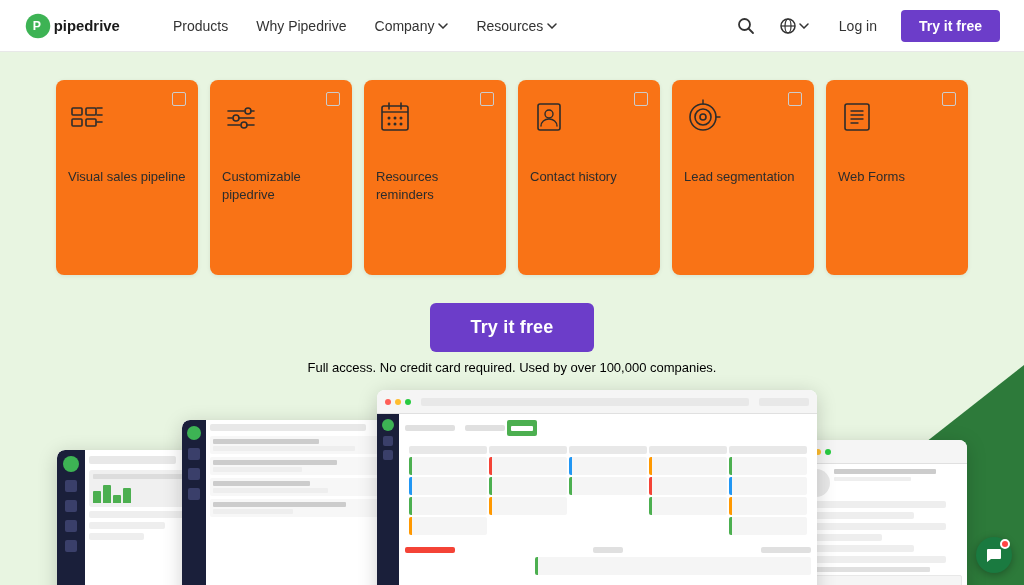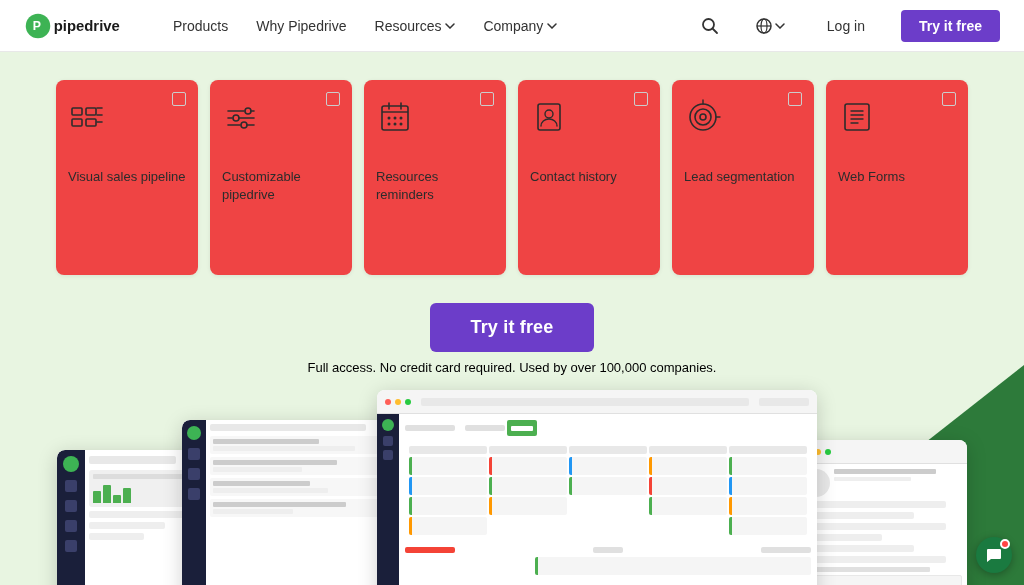--- a/index.html
+++ b/index.html
@@ -10,39 +10,39 @@
       display: flex; align-items: center; padding: 0 24px; height: 52px;
       border-bottom: 1px solid #e8e8e8; background: #fff; position: relative; z-index: 10;
     }
     .nav-logo { display: flex; align-items: center; margin-right: 32px; }
     .nav-logo svg { height: 28px; }
     .nav-links { display: flex; align-items: center; gap: 4px; flex: 1; }
     .nav-link {
       padding: 6px 12px; font-size: 14px; color: #333; cursor: pointer;
       border-radius: 4px; display: flex; align-items: center; gap: 4px;
     }
-    .nav-actions { display: flex; align-items: center; gap: 24px; }
+    .nav-actions { display: flex; align-items: center; gap: 12px; }
     .nav-icon-btn { background: none; border: none; cursor: pointer; padding: 6px; display: flex; align-items: center; color: #333; }
     .nav-globe { display: flex; align-items: center; gap: 2px; cursor: pointer; padding: 6px; font-size: 14px; color: #333; }
     .nav-login { background: none; border: none; cursor: pointer; font-size: 14px; color: #333; padding: 6px 12px; }
     .nav-try-btn {
       background: #6c3dc9; color: #fff; border: none; border-radius: 4px;
       padding: 8px 18px; font-size: 14px; font-weight: 600; cursor: pointer;
     }
 
     
     .main { background: #e8f5e1; min-height: 533px; position: relative; overflow: hidden; }
 
     
     .cards-section {
       display: flex; justify-content: center; gap: 12px;
       padding: 28px 24px 20px; flex-wrap: nowrap;
     }
     .feature-card {
-      background: #ef4444; border-radius: 8px; width: 142px; min-height: 195px;
+      background: #f97316; border-radius: 8px; width: 142px; min-height: 195px;
       padding: 14px 12px 16px; display: flex; flex-direction: column;
       align-items: flex-start; position: relative; cursor: pointer;
       box-shadow: 0 1px 4px rgba(0,0,0,0.08);
     }
     .card-checkbox {
       position: absolute; top: 12px; right: 12px; width: 14px; height: 14px;
       border: 1.5px solid #ccc; border-radius: 2px;
     }
     .card-icon { margin-bottom: 28px; margin-top: 4px; color: #1a1a2e; }
     .card-label {
@@ -129,27 +129,27 @@
     </svg>
   </div>
   <div class="nav-links">
     <div class="nav-link">
       <span>Products</span>
     </div>
     <div class="nav-link">
       <span>Why Pipedrive</span>
     </div>
     <div class="nav-link">
-      <span>Resources</span>
+      <span>Company</span>
       <svg width="10" height="6" viewBox="0 0 10 6">
           <path d="M1 1l4 4 4-4" stroke="#333" stroke-width="1.5" fill="none" stroke-linecap="round"></path>
         </svg>
     </div>
     <div class="nav-link">
-      <span>Company</span>
+      <span>Resources</span>
       <svg width="10" height="6" viewBox="0 0 10 6">
           <path d="M1 1l4 4 4-4" stroke="#333" stroke-width="1.5" fill="none" stroke-linecap="round"></path>
         </svg>
     </div>
   </div>
   <div class="nav-actions">
     <button class="nav-icon-btn">
       <svg width="18" height="18" viewBox="0 0 18 18">
           <circle cx="7.5" cy="7.5" r="5.5" stroke="#333" stroke-width="1.8" fill="none"></circle>
           <line x1="11.5" y1="11.5" x2="16" y2="16" stroke="#333" stroke-width="1.8" stroke-linecap="round"></line>

